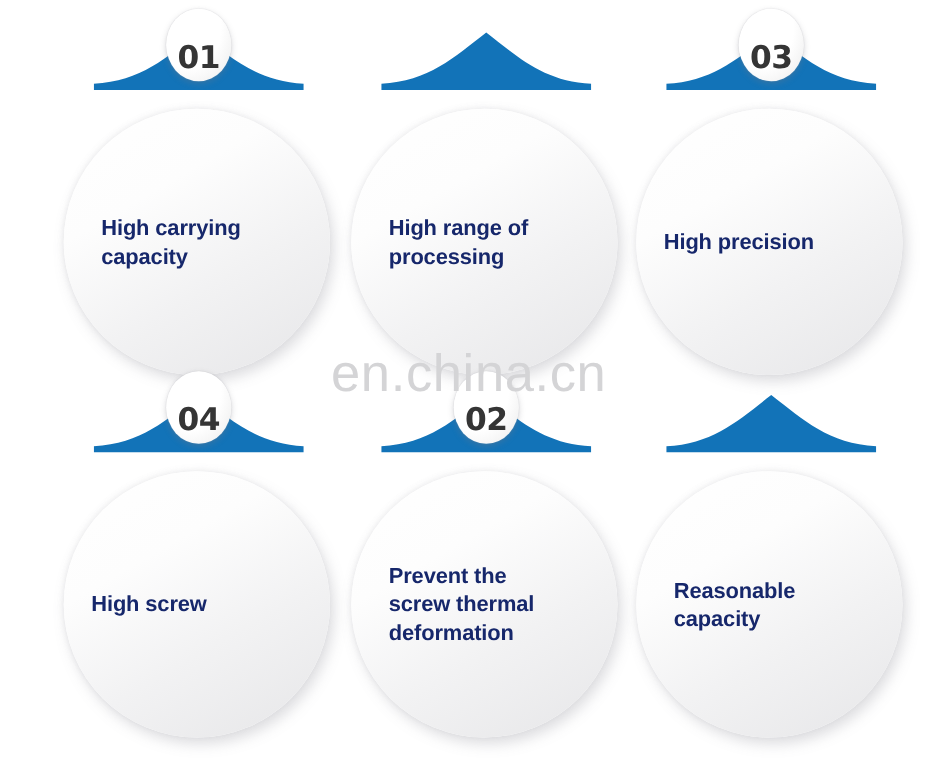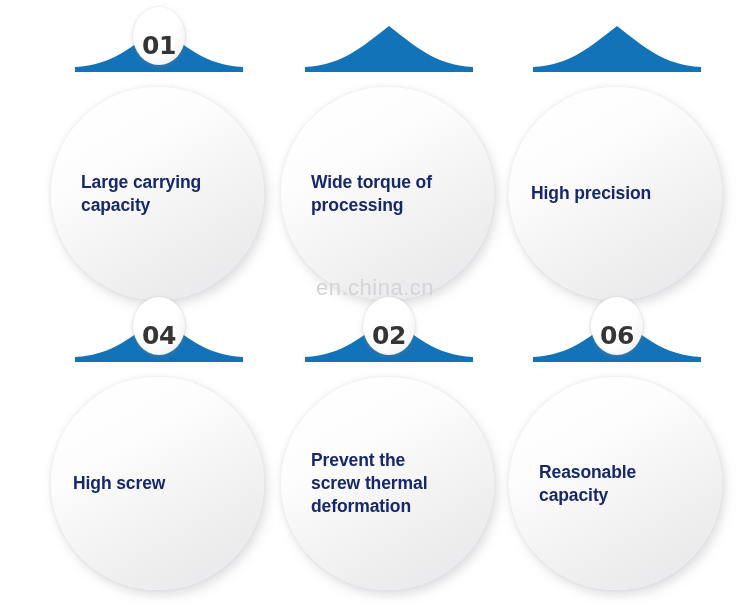--- a/index.html
+++ b/index.html
@@ -24,21 +24,21 @@
   }
 
   
   .watermark {
     position: absolute;
     left: 0;
     top: 275px;
     width: 750px;
     text-align: center;
     font-family: "Liberation Sans", sans-serif;
-    font-size: 22px;
+    font-size: 42px;
     letter-spacing: 0.5px;
     color: #d4d4d6;
     z-index: 30;
     pointer-events: none;
     user-select: none;
     white-space: nowrap;
   }
 
   
   .card {
@@ -140,43 +140,46 @@
     <div class="dome-wrap">
       <svg viewBox="0 0 168 52" xmlns="http://www.w3.org/2000/svg" aria-hidden="true">
         <path d="M0 52 L0 47 C38 45 58 26 84 6 C110 26 130 45 168 47 L168 52 Z" fill="#1273b8"></path>
       </svg>
     </div>
     <div class="badge">
       <span class="badge-num">01</span>
     </div>
     <div class="bubble"></div>
     <div class="caption">
-      <span class="caption-text">Large carrying
+      <span class="caption-text">High carrying
 capacity</span>
     </div>
   </div>
 
   <div class="card r0 c1">
     <div class="dome-wrap">
       <svg viewBox="0 0 168 52" xmlns="http://www.w3.org/2000/svg" aria-hidden="true">
         <path d="M0 52 L0 47 C38 45 58 26 84 6 C110 26 130 45 168 47 L168 52 Z" fill="#1273b8"></path>
       </svg>
     </div>
     <div class="bubble"></div>
     <div class="caption">
-      <span class="caption-text">Wide torque of
+      <span class="caption-text">High range of
 processing</span>
     </div>
   </div>
 
   <div class="card r0 c2">
     <div class="dome-wrap">
       <svg viewBox="0 0 168 52" xmlns="http://www.w3.org/2000/svg" aria-hidden="true">
         <path d="M0 52 L0 47 C38 45 58 26 84 6 C110 26 130 45 168 47 L168 52 Z" fill="#1273b8"></path>
       </svg>
+    </div>
+    <div class="badge">
+      <span class="badge-num">03</span>
     </div>
     <div class="bubble"></div>
     <div class="caption center-line">
       <span class="caption-text">High precision</span>
     </div>
   </div>
 
   <div class="card r1 c0">
     <div class="dome-wrap">
       <svg viewBox="0 0 168 52" xmlns="http://www.w3.org/2000/svg" aria-hidden="true">
@@ -208,23 +211,20 @@
 deformation</span>
     </div>
   </div>
 
   <div class="card r1 c2">
     <div class="dome-wrap">
       <svg viewBox="0 0 168 52" xmlns="http://www.w3.org/2000/svg" aria-hidden="true">
         <path d="M0 52 L0 47 C38 45 58 26 84 6 C110 26 130 45 168 47 L168 52 Z" fill="#1273b8"></path>
       </svg>
     </div>
-    <div class="badge">
-      <span class="badge-num">06</span>
-    </div>
     <div class="bubble"></div>
     <div class="caption">
       <span class="caption-text">Reasonable
 capacity</span>
     </div>
   </div>
 
   <div class="watermark">en.china.cn</div>
 
 </div>

